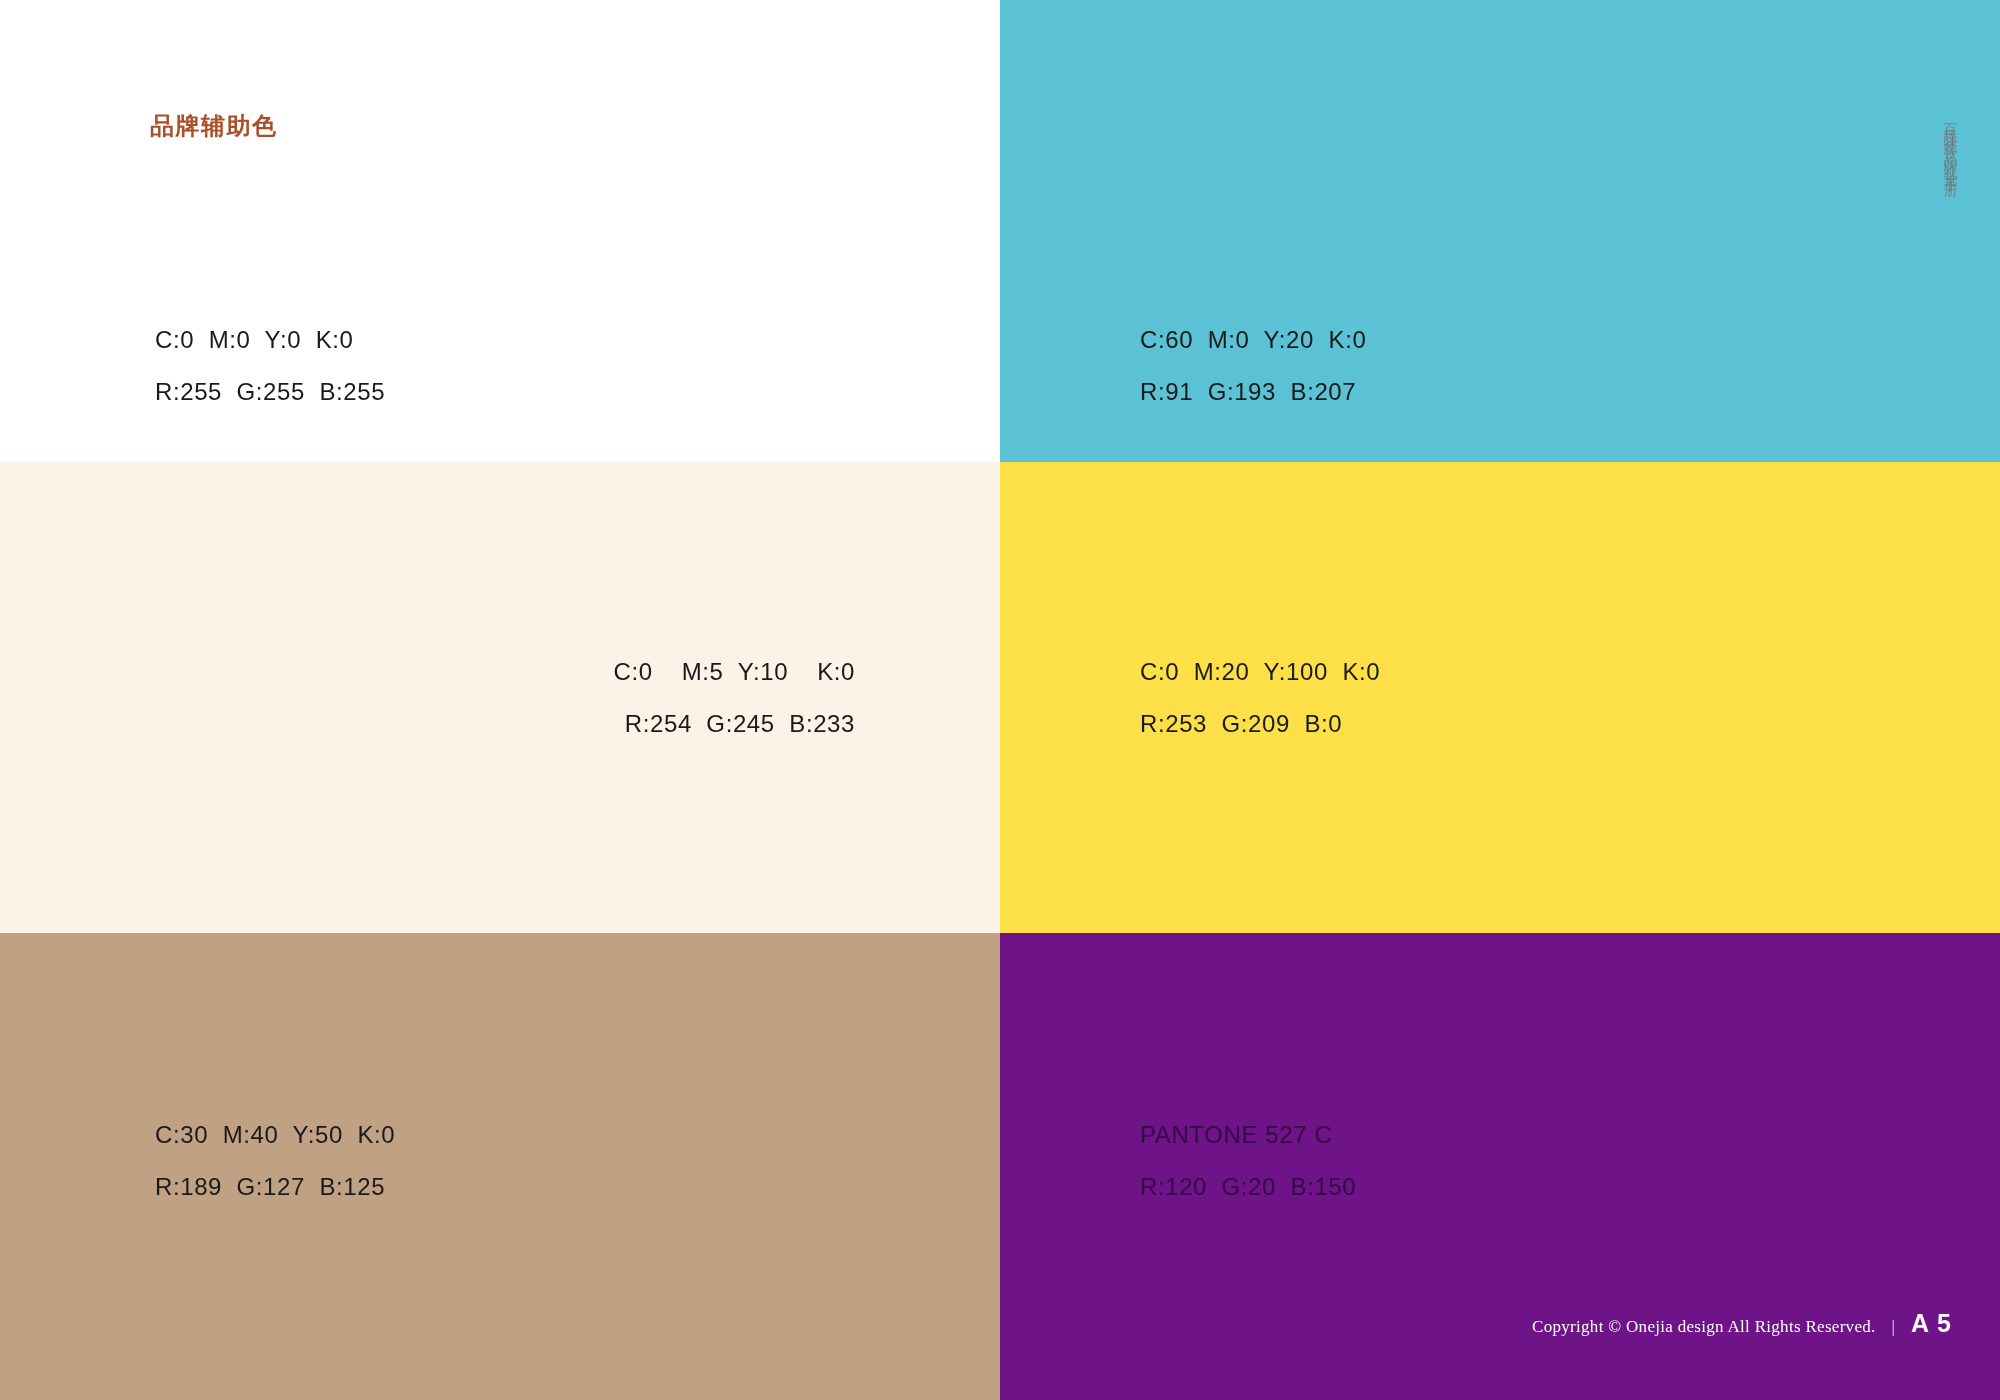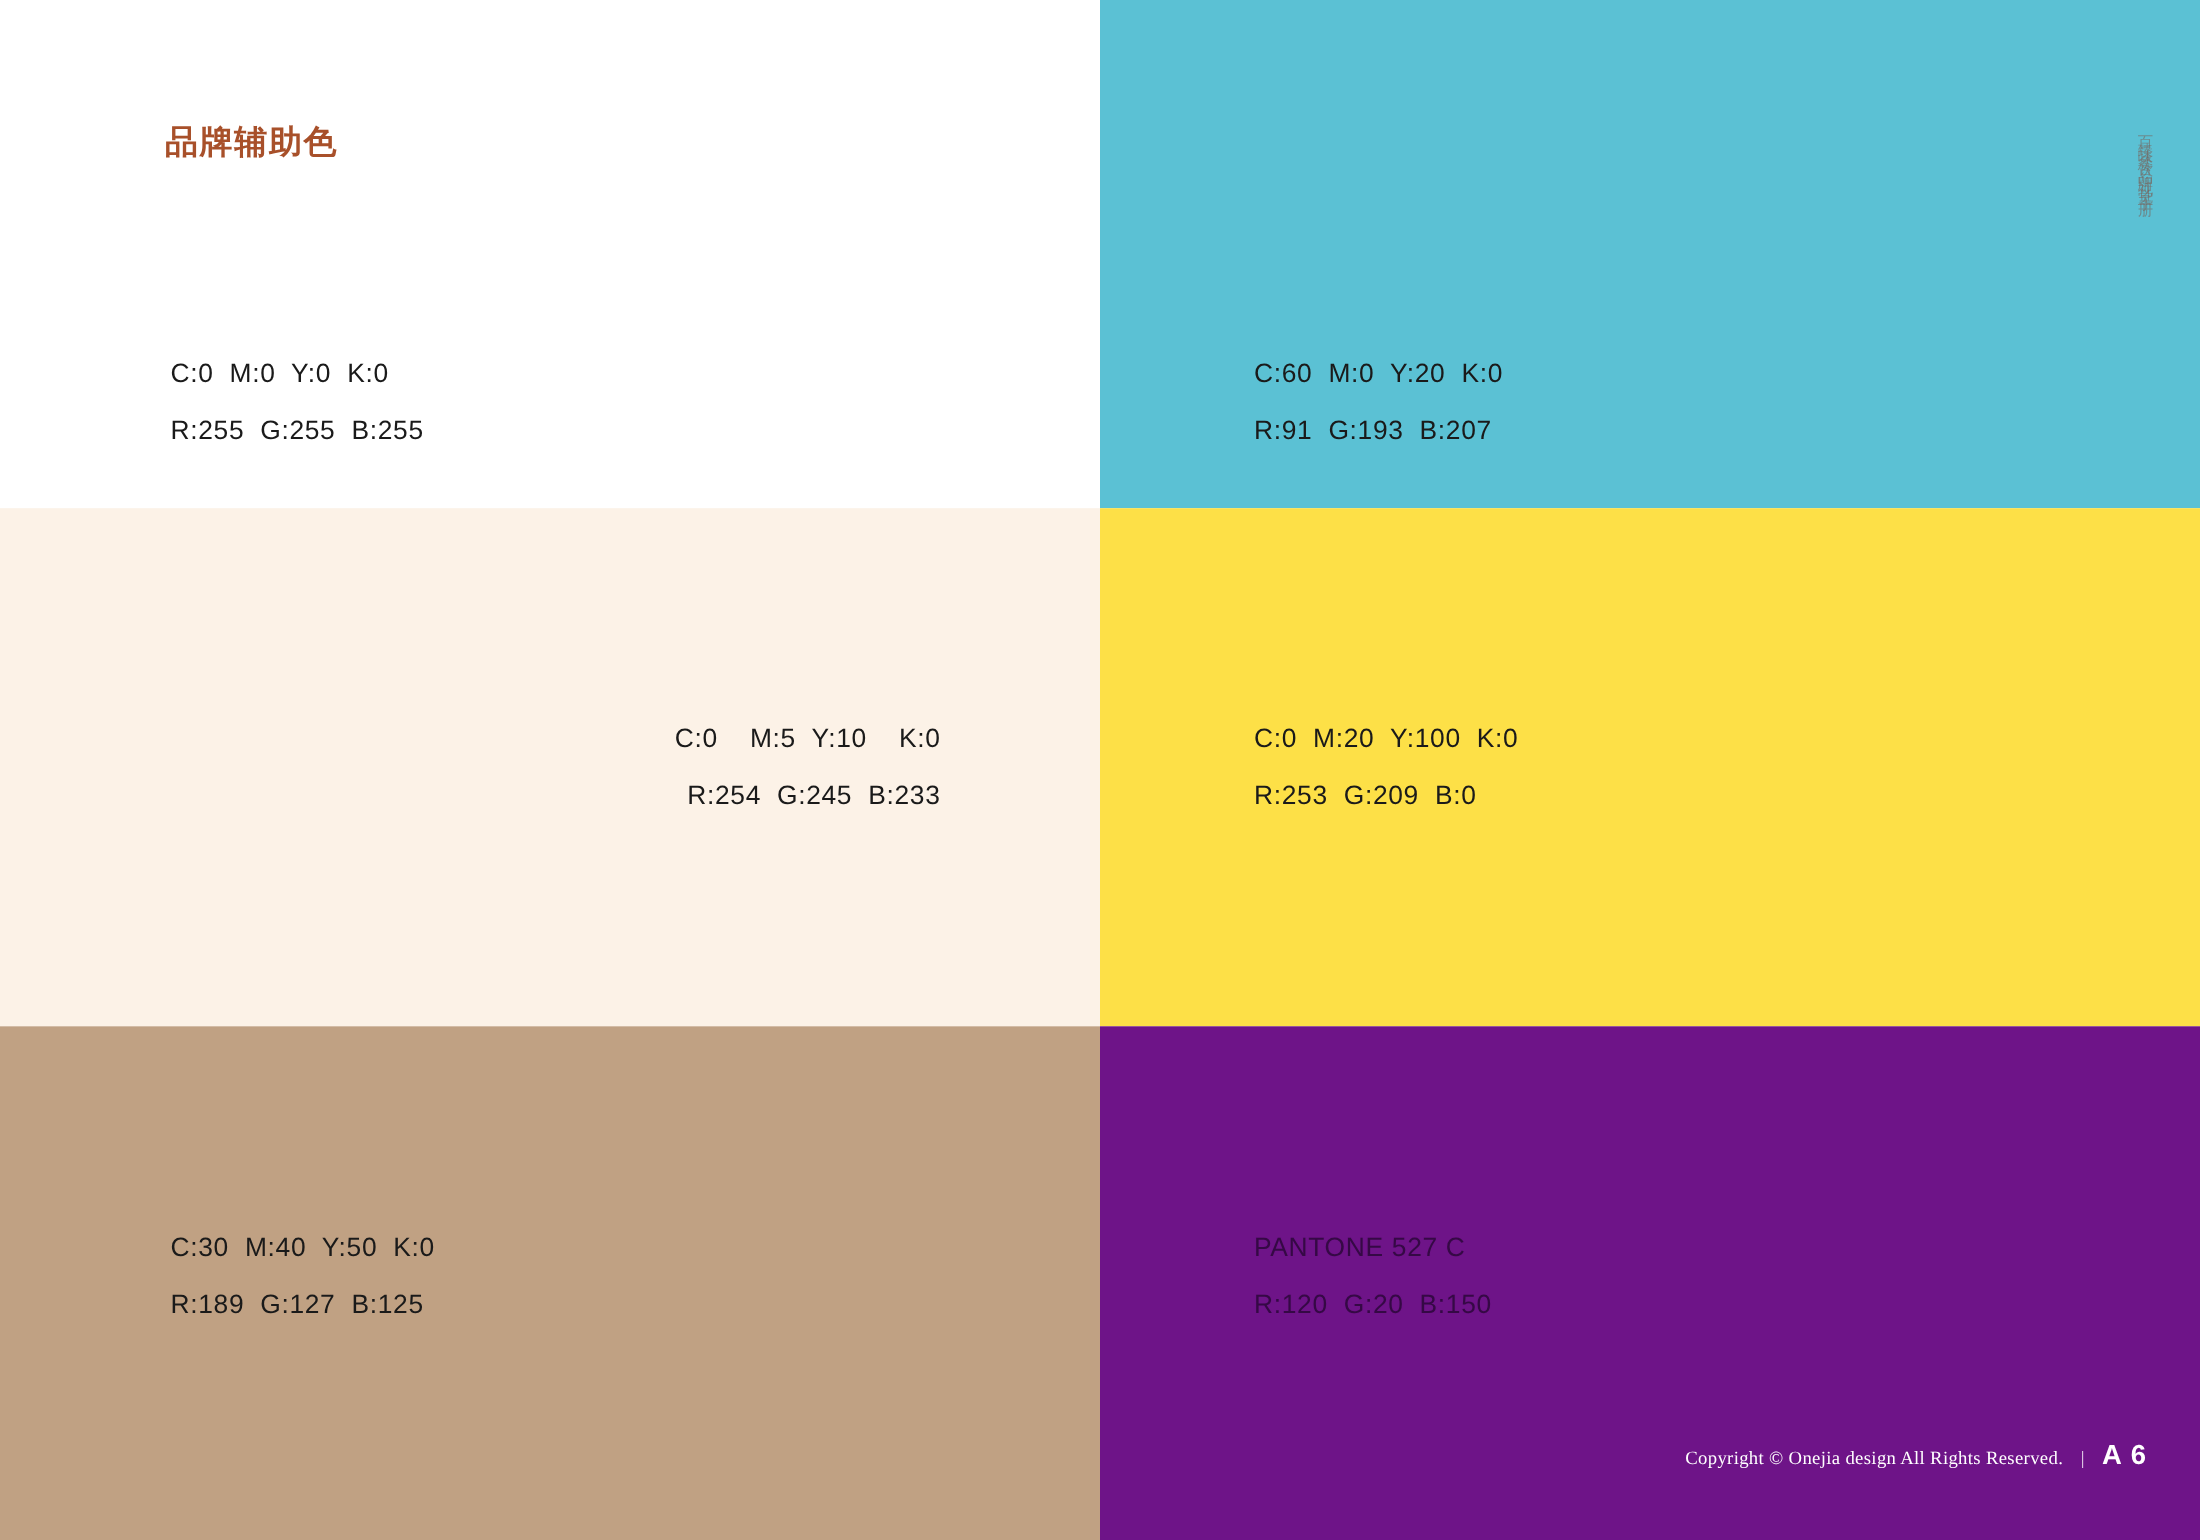--- a/index.html
+++ b/index.html
@@ -72,21 +72,21 @@
 
   
   .header {
     position: absolute;
     left: 150px;
     top: 112px;
     width: 640px;
   }
   .page-title {
     margin: 0;
-    font-size: 30px;
+    font-size: 24px;
     font-weight: bold;
     letter-spacing: 1.5px;
     color: #a8502a;
     line-height: 1.2;
   }
   .page-subtitle {
     margin: 20px 0 0 0;
     font-size: 16.5px;
     line-height: 1.72;
     color: #8d8d8d;
@@ -183,21 +183,21 @@
 
     <div class="swatch sw-purple swatch-right" style="background:#6E1488;">
       <div class="swatch-labels">
         <div class="swatch-line cmyk">PANTONE 527 C</div>
         <div class="swatch-line rgb">R:120  G:20  B:150</div>
       </div>
 
       <div class="footer">
         <span class="footer-copyright">Copyright © Onejia design All Rights Reserved.</span>
         <span class="footer-sep">|</span>
-        <span class="footer-page">A 6</span>
+        <span class="footer-page">A 5</span>
       </div>
     </div>
 
   </div>
 
   <div class="header">
     <h1 class="page-title">品牌辅助色</h1>
     <p class="page-subtitle">
     </p>
   </div>

